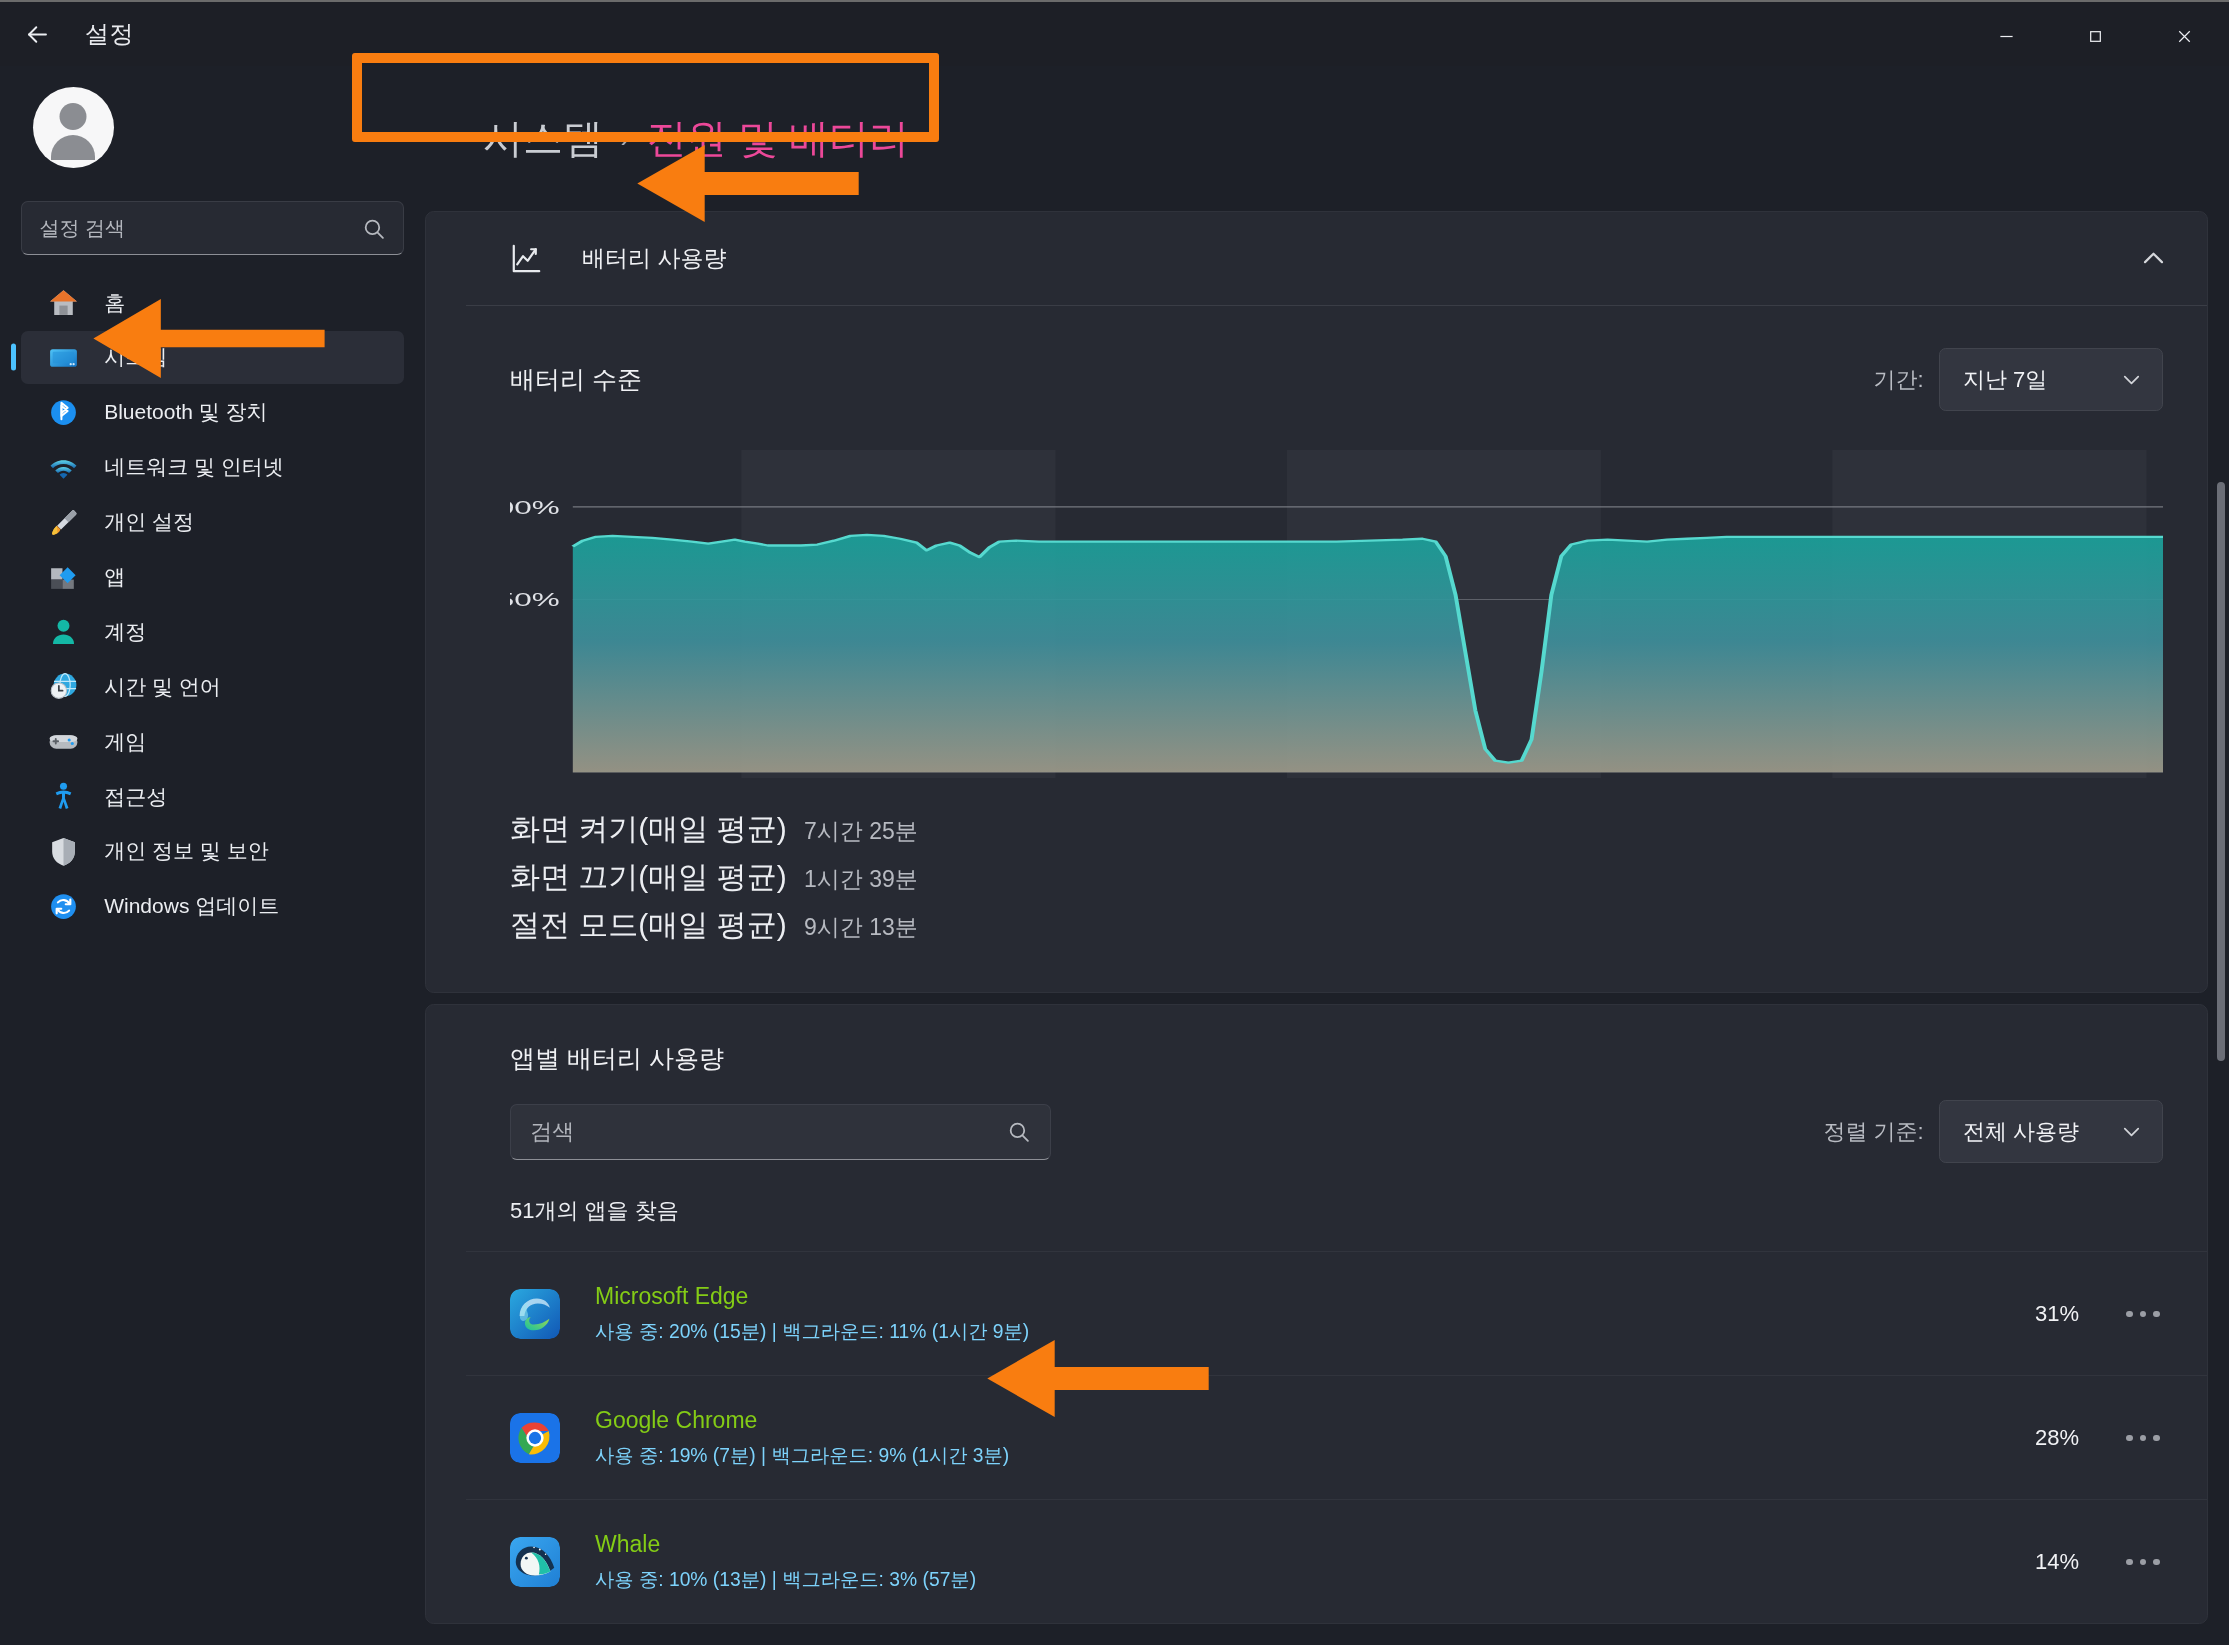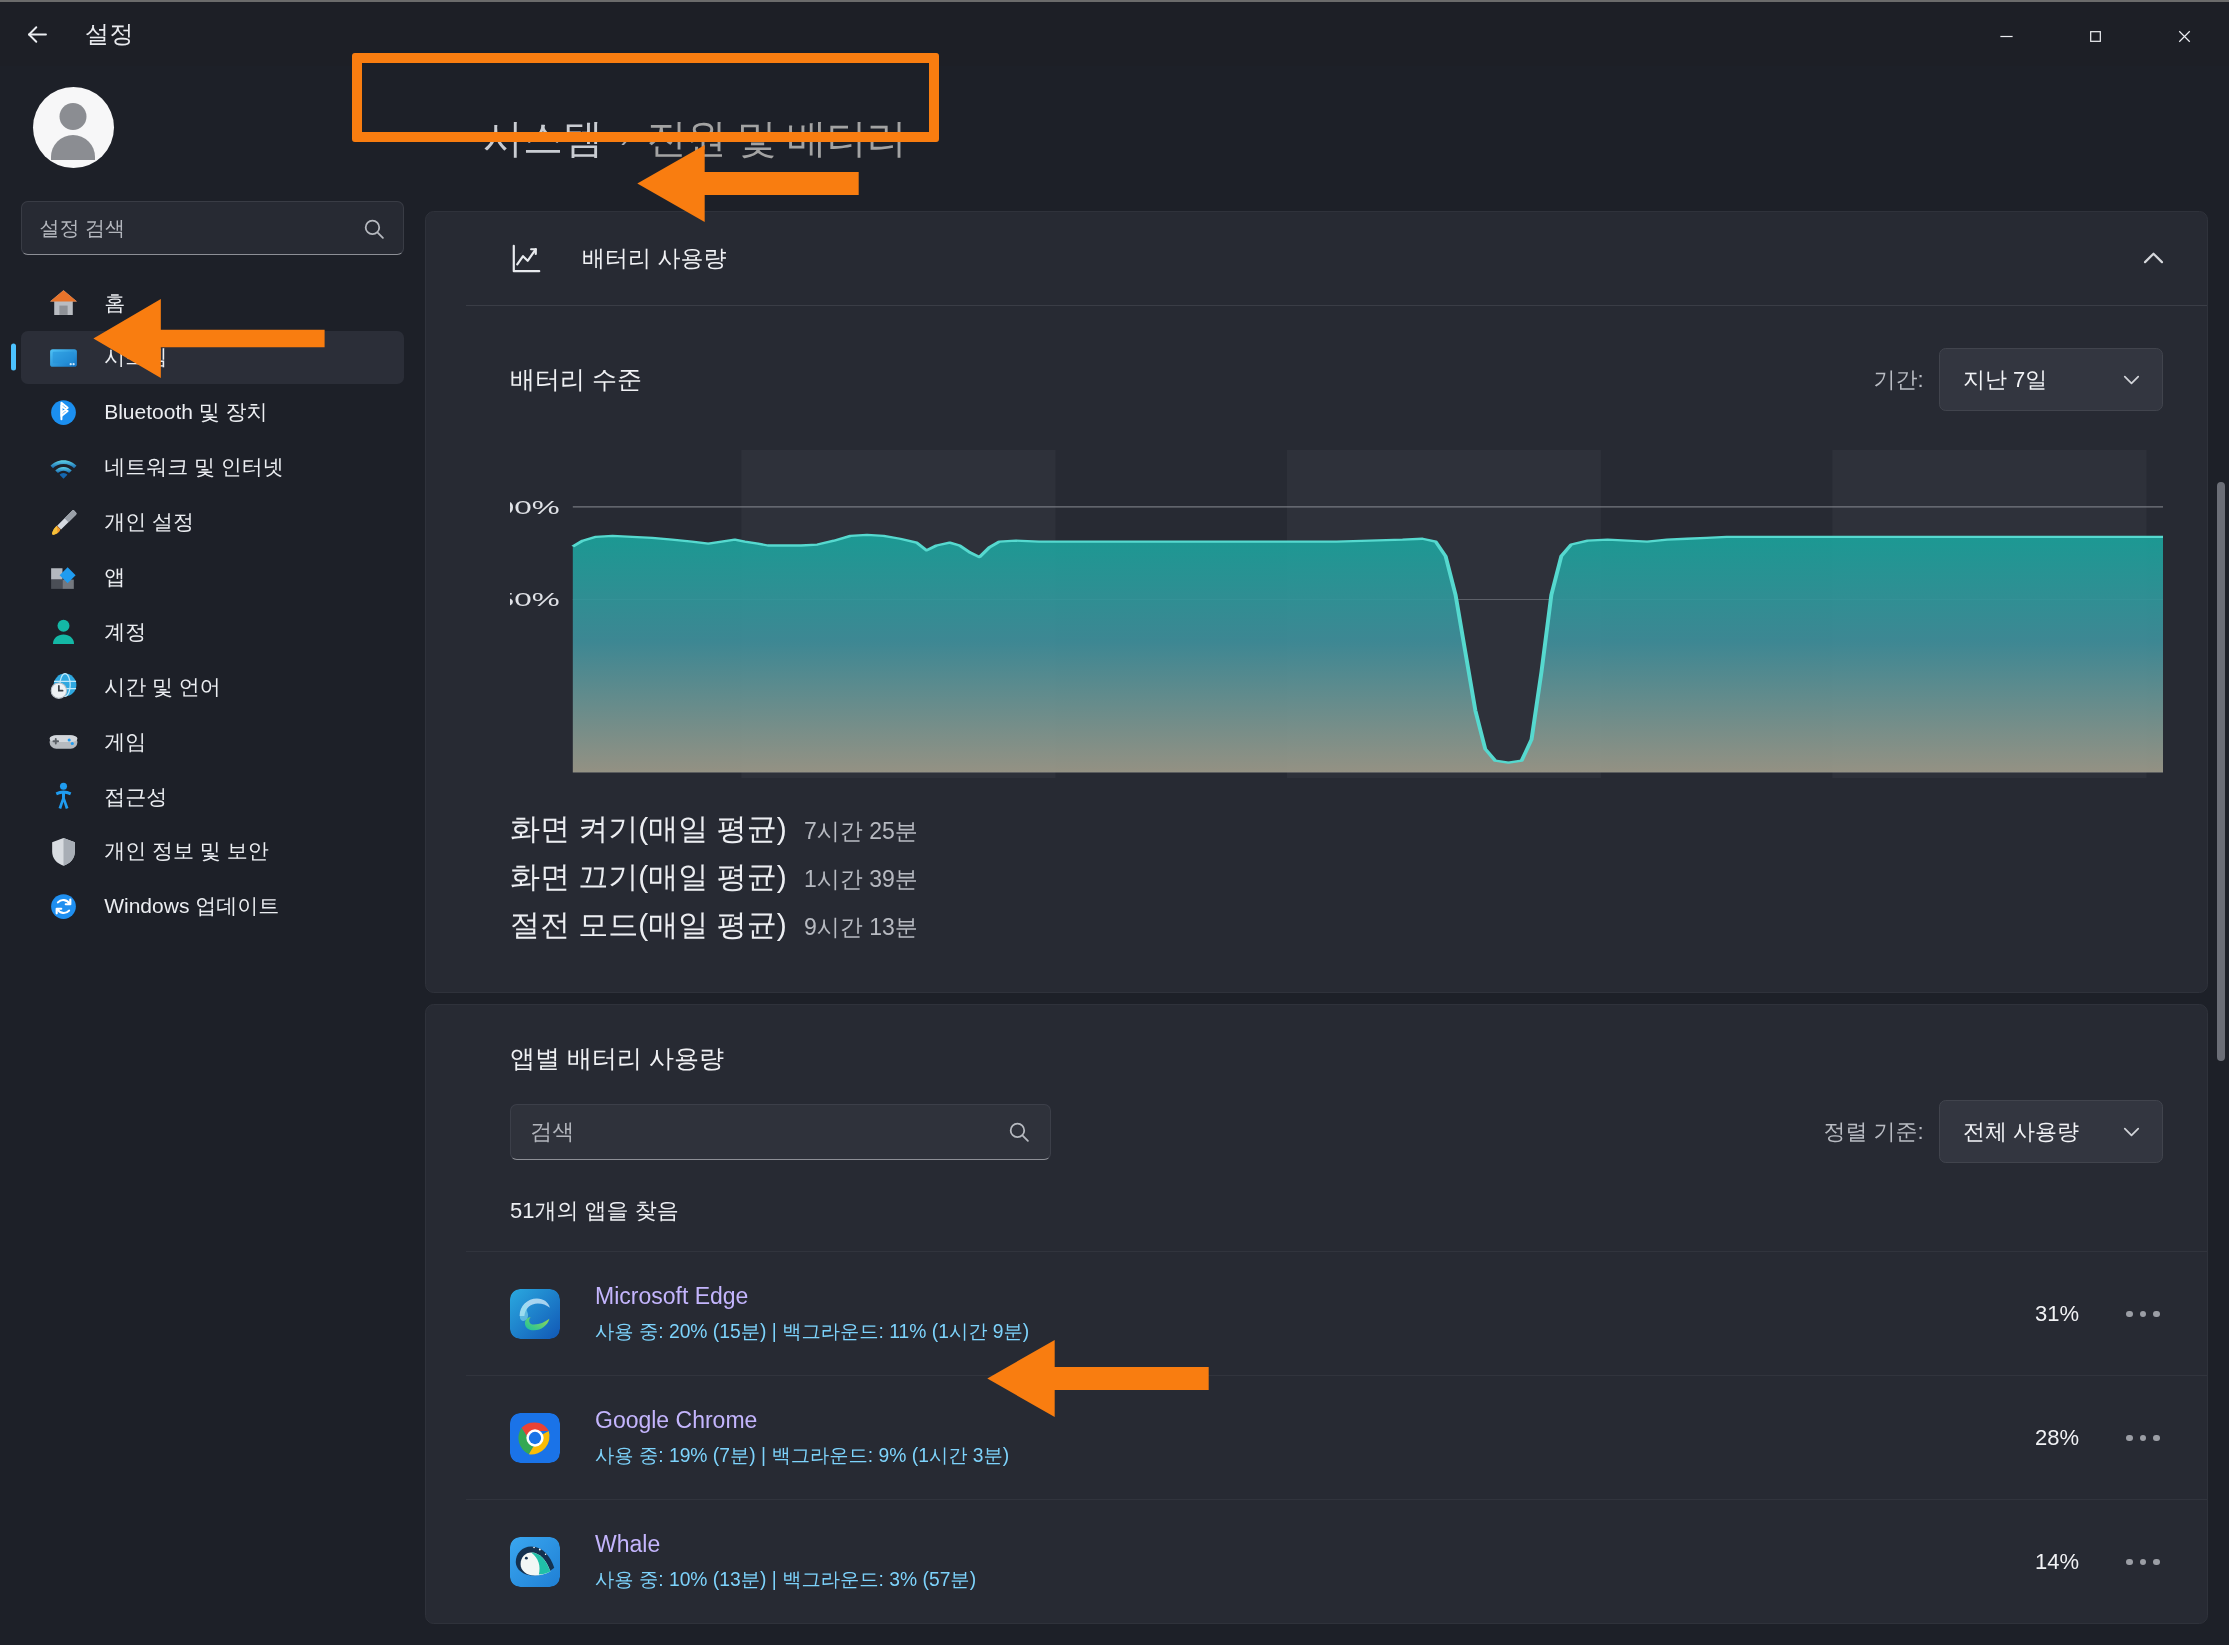--- a/index.html
+++ b/index.html
@@ -179,21 +179,21 @@
   .breadcrumb {
     font-size: 40px;
     color: #ffffff;
     display: flex;
     align-items: center;
     gap: 17.4px;
     white-space: nowrap;
   }
   .bc-parent { color: #c9ccd2; cursor: pointer; }
   .bc-sep { color: #a8abb2; font-size: 27px; }
-  .bc-current { color: #a3a3a3; font-family: Liberation Serif, serif; }
+  .bc-current { color: #ec4899; }
 
   .scrollarea {
     flex: 1 1 auto;
     min-height: 0;
     padding-right: 21px;
     position: relative;
     overflow: hidden;
   }
 
   .card {
@@ -311,21 +311,21 @@
   }
   .app-icon {
     width: 50px; height: 50px;
     flex: 0 0 50px;
     margin-right: 35px;
     border-radius: 9.7px;
     overflow: hidden;
   }
   .app-icon svg { width: 50px; height: 50px; display: block; }
   .app-texts { flex: 1 1 auto; min-width: 0; }
-  .app-name { font-size: 23px; color: #c4b5fd; margin-bottom: 8.7px; }
+  .app-name { font-size: 23px; color: #84cc16; margin-bottom: 8.7px; }
   .app-detail { font-size: 19.3px; color: #7dd3fc; }
   .app-pct { font-size: 22px; color: #f1f2f5; margin-right: 39px; white-space: nowrap; }
   .app-more {
     width: 50px; height: 50px;
     display: flex; align-items: center; justify-content: center;
     border-radius: 5.8px;
     cursor: pointer;
     flex: 0 0 50px;
   }
   .dots { display: flex; gap: 6.8px; }

